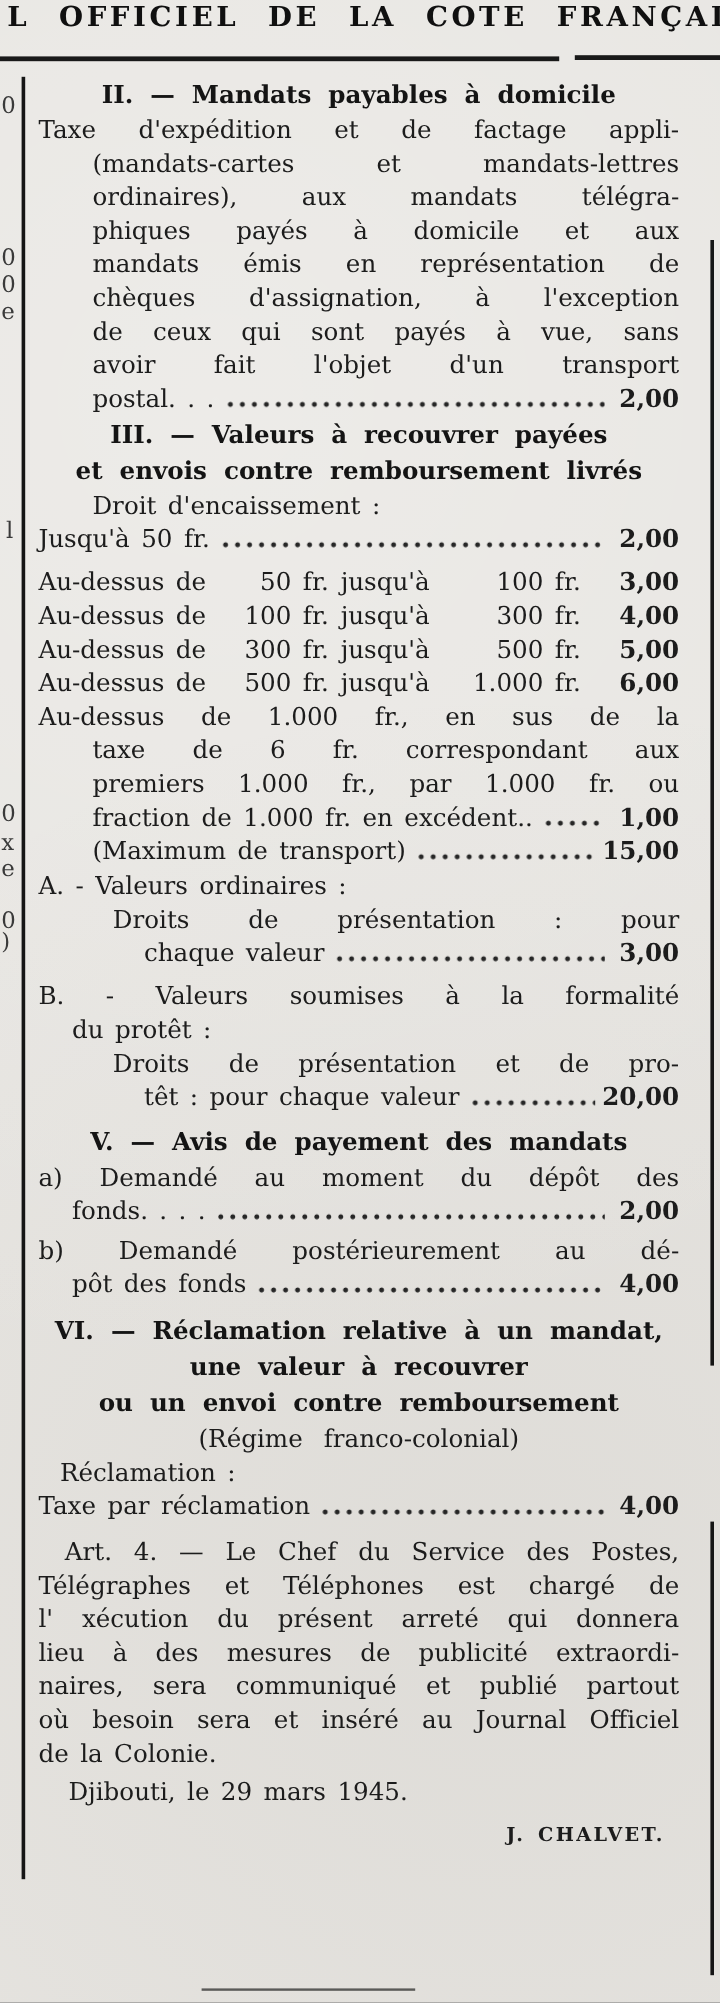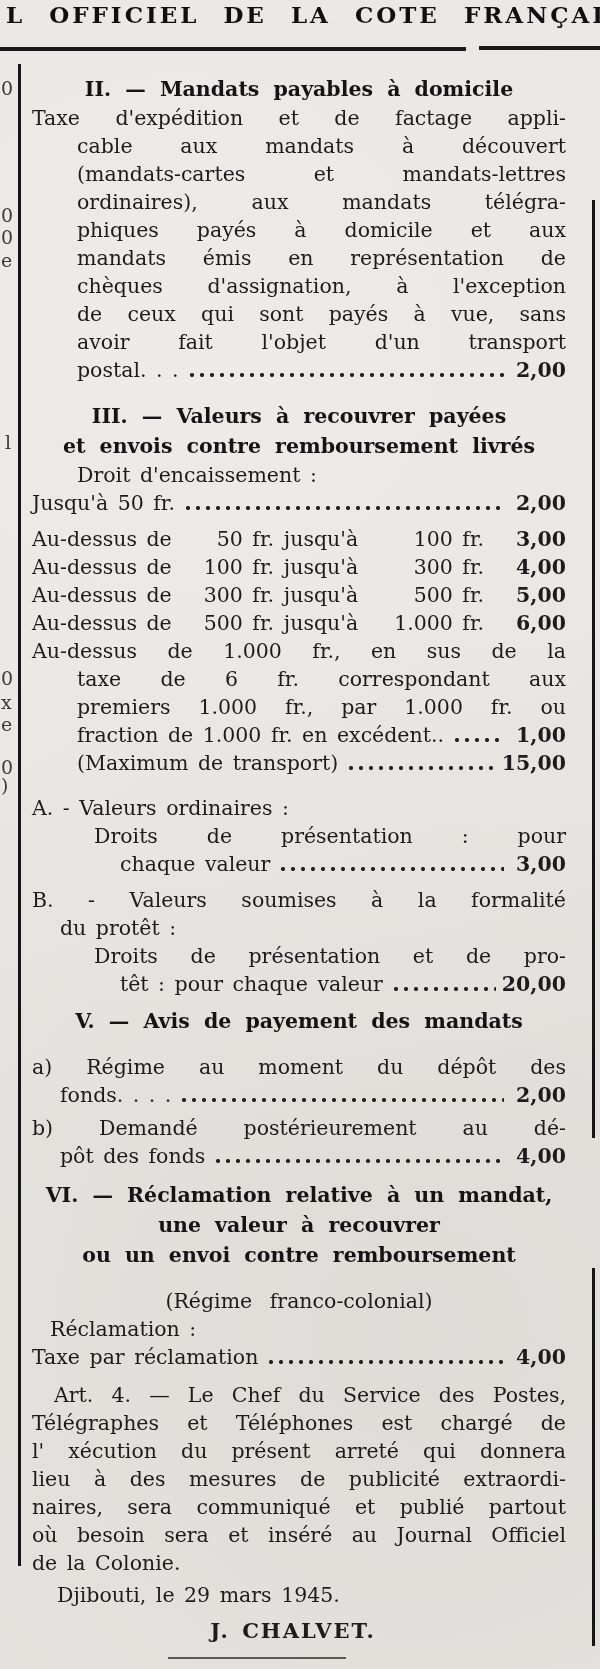--- a/index.html
+++ b/index.html
@@ -31,35 +31,35 @@
   .vrule { position:absolute; width:3px; background:#151515; }
   .v-left   { left:18px;  top:64px;   height:1502px; }
   .v-right-a{ left:592px; top:200px;  height:938px; }
   .v-right-b{ left:592px; top:1268px; height:378px; }
 
   
   .frag { position:absolute; left:1px; width:16px; font-size:19px; color:#3a3a3a; line-height:20px; }
 
   
   .col {
-    position:absolute; left:32px; top:74px; width:534px;
+    position:absolute; left:32px; top:64px; width:534px;
     font-size:20.5px; line-height:28px; word-spacing:3px;
   }
   .h   { font-weight:bold; text-align:center; line-height:30px; word-spacing:7px; color:#141414; }
   .j   { text-align:justify; text-align-last:justify; }
   .ln  { white-space:nowrap; }
 
   .i45 { padding-left:45px; }
   .i28 { padding-left:28px; }
   .i22 { padding-left:22px; }
   .i18 { padding-left:18px; }
   .i62 { padding-left:62px; }
   .i88 { padding-left:88px; }
 
-  .mt2 { margin-top:17px; } .mt4 { margin-top:4px; } .mt5 { margin-top:5px; }
+  .mt2 { margin-top:1px; } .mt4 { margin-top:4px; } .mt5 { margin-top:5px; }
   .mt6 { margin-top:0; } .mt8 { margin-top:8px; } .mt10{ margin-top:10px; }
   .mt13{ }
 
   
   .lr { display:flex; align-items:baseline; }
   .lr .lbl { white-space:nowrap; }
   .dots {
     flex:1 1 auto; align-self:stretch; margin:0 6px 0 9px; min-width:14px;
     background-image: radial-gradient(circle at 4px 19px, #262626 1.7px, rgba(0,0,0,0) 2.4px);
     background-size: 10px 28px; background-repeat: repeat-x;
@@ -69,21 +69,21 @@
   
   .trow { display:grid; grid-template-columns: 146px 96px 94px 116px 1fr; line-height:28px; }
   .tc1 { text-align:left; white-space:nowrap; }
   .tc2, .tc4 { text-align:right; white-space:nowrap; }
   .tc3 { text-align:center; white-space:nowrap; }
   .tp  { text-align:right; font-weight:bold; white-space:nowrap; }
 
   .center { text-align:center; }
   .regime { word-spacing:11px; }
   .dateline { padding-left:25px; }
-  .signature { text-align:center; padding-right:12px; font-weight:bold; letter-spacing:2px; font-size:21px; }
+  .signature { text-align:right; padding-right:12px; font-weight:bold; letter-spacing:2px; font-size:16px; }
 
   .endrule { position:absolute; top:1657px; left:168px; width:178px; height:2px; background:#5a5a58; }
 </style>
 </head>
 <body>
 
 <div class="page">
 
   <div class="masthead">L OFFICIEL DE LA COTE FRANÇAISE DES</div>
   <div class="toprule-l"></div>
@@ -102,21 +102,20 @@
   <span class="frag" style="top:692px">x</span>
   <span class="frag" style="top:714px">e</span>
   <span class="frag" style="top:757px">0</span>
   <span class="frag" style="top:775px">)</span>
 
   <div class="col">
 
     <div class="h">II. — Mandats payables à domicile</div>
     <div class="mt13">
       <div class="j">Taxe d'expédition et de factage appli-</div>
-      <div class="j i45">cable aux mandats à découvert</div>
       <div class="j i45">(mandats-cartes et mandats-lettres</div>
       <div class="j i45">ordinaires), aux mandats télégra-</div>
       <div class="j i45">phiques payés à domicile et aux</div>
       <div class="j i45">mandats émis en représentation de</div>
       <div class="j i45">chèques d'assignation, à l'exception</div>
       <div class="j i45">de ceux qui sont payés à vue, sans</div>
       <div class="j i45">avoir fait l'objet d'un transport</div>
       <div class="lr i45">
         <span class="lbl">postal. . .</span>
         <span class="dots"></span>
@@ -187,21 +186,21 @@
     <div class="j mt8">B. - Valeurs soumises à la formalité</div>
     <div class="ln i28">du protêt :</div>
     <div class="j i62">Droits de présentation et de pro-</div>
     <div class="lr i88">
       <span class="lbl">têt : pour chaque valeur</span>
       <span class="dots"></span>
       <span class="price">20,00</span>
     </div>
 
     <div class="h mt8">V. — Avis de payement des mandats</div>
-    <div class="j mt2">a) Régime au moment du dépôt des</div>
+    <div class="j mt2">a) Demandé au moment du dépôt des</div>
     <div class="lr i28">
       <span class="lbl">fonds. . . .</span>
       <span class="dots"></span>
       <span class="price">2,00</span>
     </div>
     <div class="j mt5">b) Demandé postérieurement au dé-</div>
     <div class="lr i28">
       <span class="lbl">pôt des fonds</span>
       <span class="dots"></span>
       <span class="price">4,00</span>

